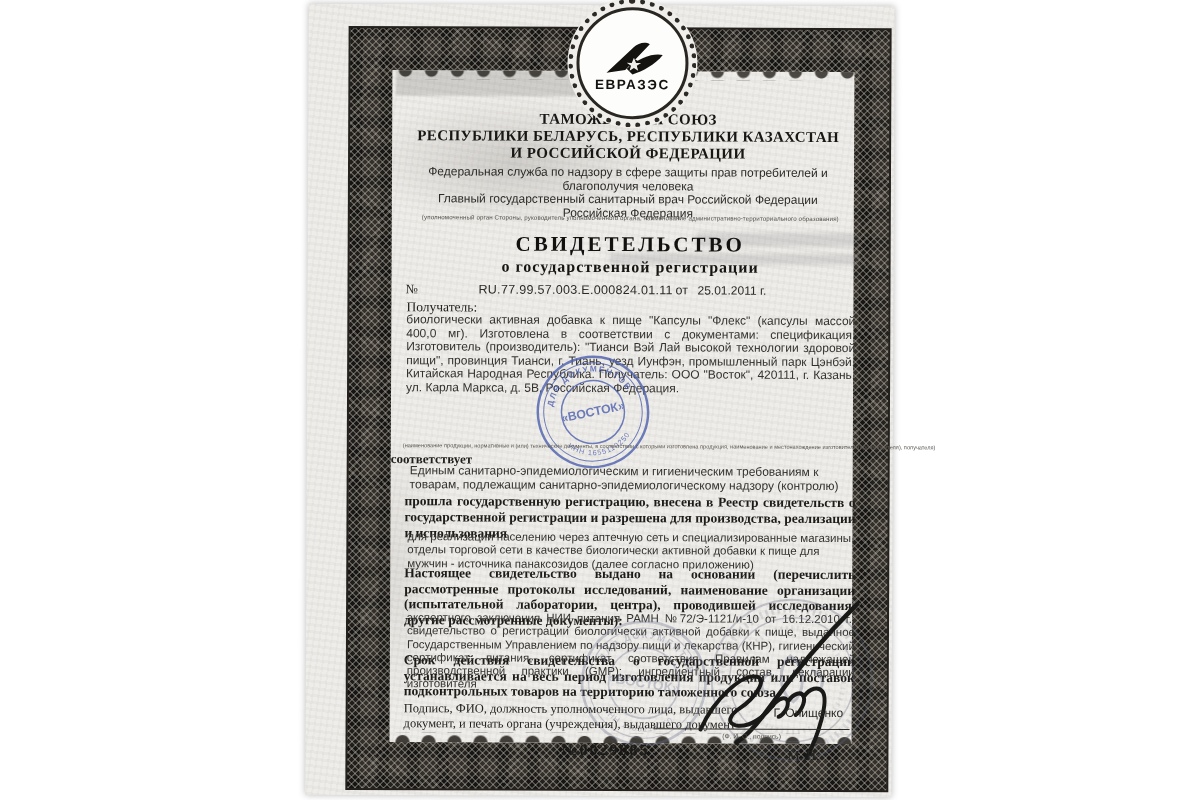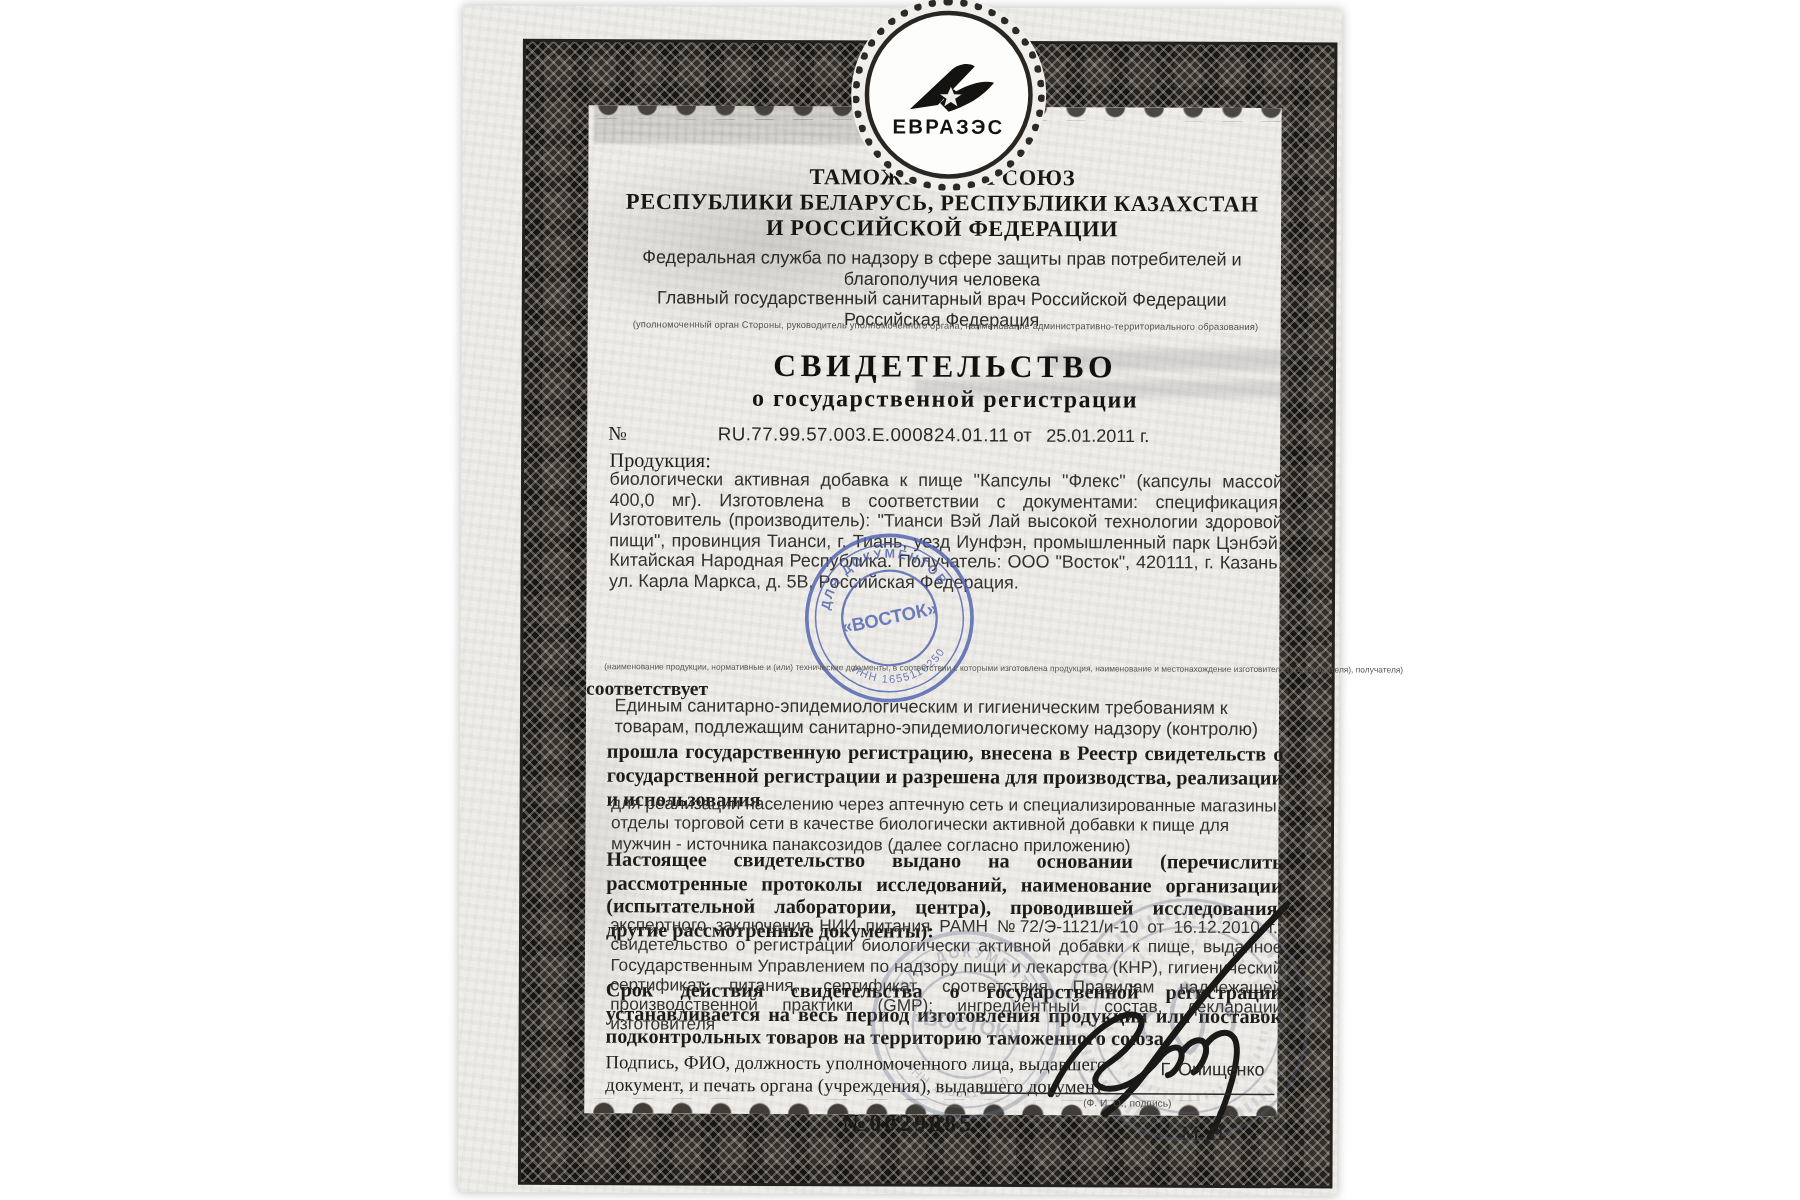--- a/index.html
+++ b/index.html
@@ -133,21 +133,21 @@
   <div class="abs center san tiny" style="left:95px;top:209px;width:455px;">(уполномоченный орган Стороны, руководитель уполномоченного органа, наименование административно-территориального образования)</div>
 
   <div class="abs center ser title-main" style="left:95px;top:227px;width:455px;">СВИДЕТЕЛЬСТВО</div>
   <div class="abs center ser title-sub" style="left:95px;top:253px;width:455px;">о государственной регистрации</div>
 
   <div class="abs ser" style="left:98px;top:277px;font-size:13px;color:#24231f;">№</div>
   <div class="abs san" style="left:124px;top:278px;font-size:12.5px;letter-spacing:.3px;color:#2b2a27;margin-left:47px;">RU.77.99.57.003.Е.000824.01.11</div>
   <div class="abs san" style="left:368px;top:278px;font-size:12.5px;color:#2b2a27;">от</div>
   <div class="abs san" style="left:390px;top:278px;font-size:12px;color:#2b2a27;">25.01.2011 г.</div>
 
-  <div class="abs ser label-ser" style="left:99px;top:295px;">Продукция:</div>
+  <div class="abs ser label-ser" style="left:99px;top:295px;">Получатель:</div>
   <div class="abs san body-sans just" style="left:99px;top:309px;width:449px;">биологически активная добавка к пище "Капсулы "Флекс" (капсулы массой 400,0 мг). Изготовлена в соответствии с документами: спецификация. Изготовитель (производитель): "Тианси Вэй Лай высокой технологии здоровой пищи", провинция Тианси, г. Тиань, уезд Иунфэн, промышленный парк Цэнбэй, Китайская Народная Республика.  Получатель: ООО "Восток", 420111, г. Казань, ул. Карла Маркса, д. 5В, Российская Федерация.</div>
 
   <div class="stamp stamp-blue" style="left:227px;top:348px;width:118px;height:118px;">
     <svg width="118" height="118" viewBox="0 0 120 120" font-family="'Liberation Sans',sans-serif">
       <circle cx="60" cy="60" r="56" fill="none" stroke="currentColor" stroke-width="2.5"></circle>
       <circle cx="60" cy="60" r="50" fill="none" stroke="currentColor" stroke-width="1"></circle>
       <circle cx="60" cy="60" r="32" fill="none" stroke="currentColor" stroke-width="1.5"></circle>
       <defs>
         <path id="arcTop1" d="M 19 60 A 41 41 0 0 1 101 60"></path>
         <path id="arcBot1" d="M 16 60 A 44 44 0 0 0 104 60"></path>

